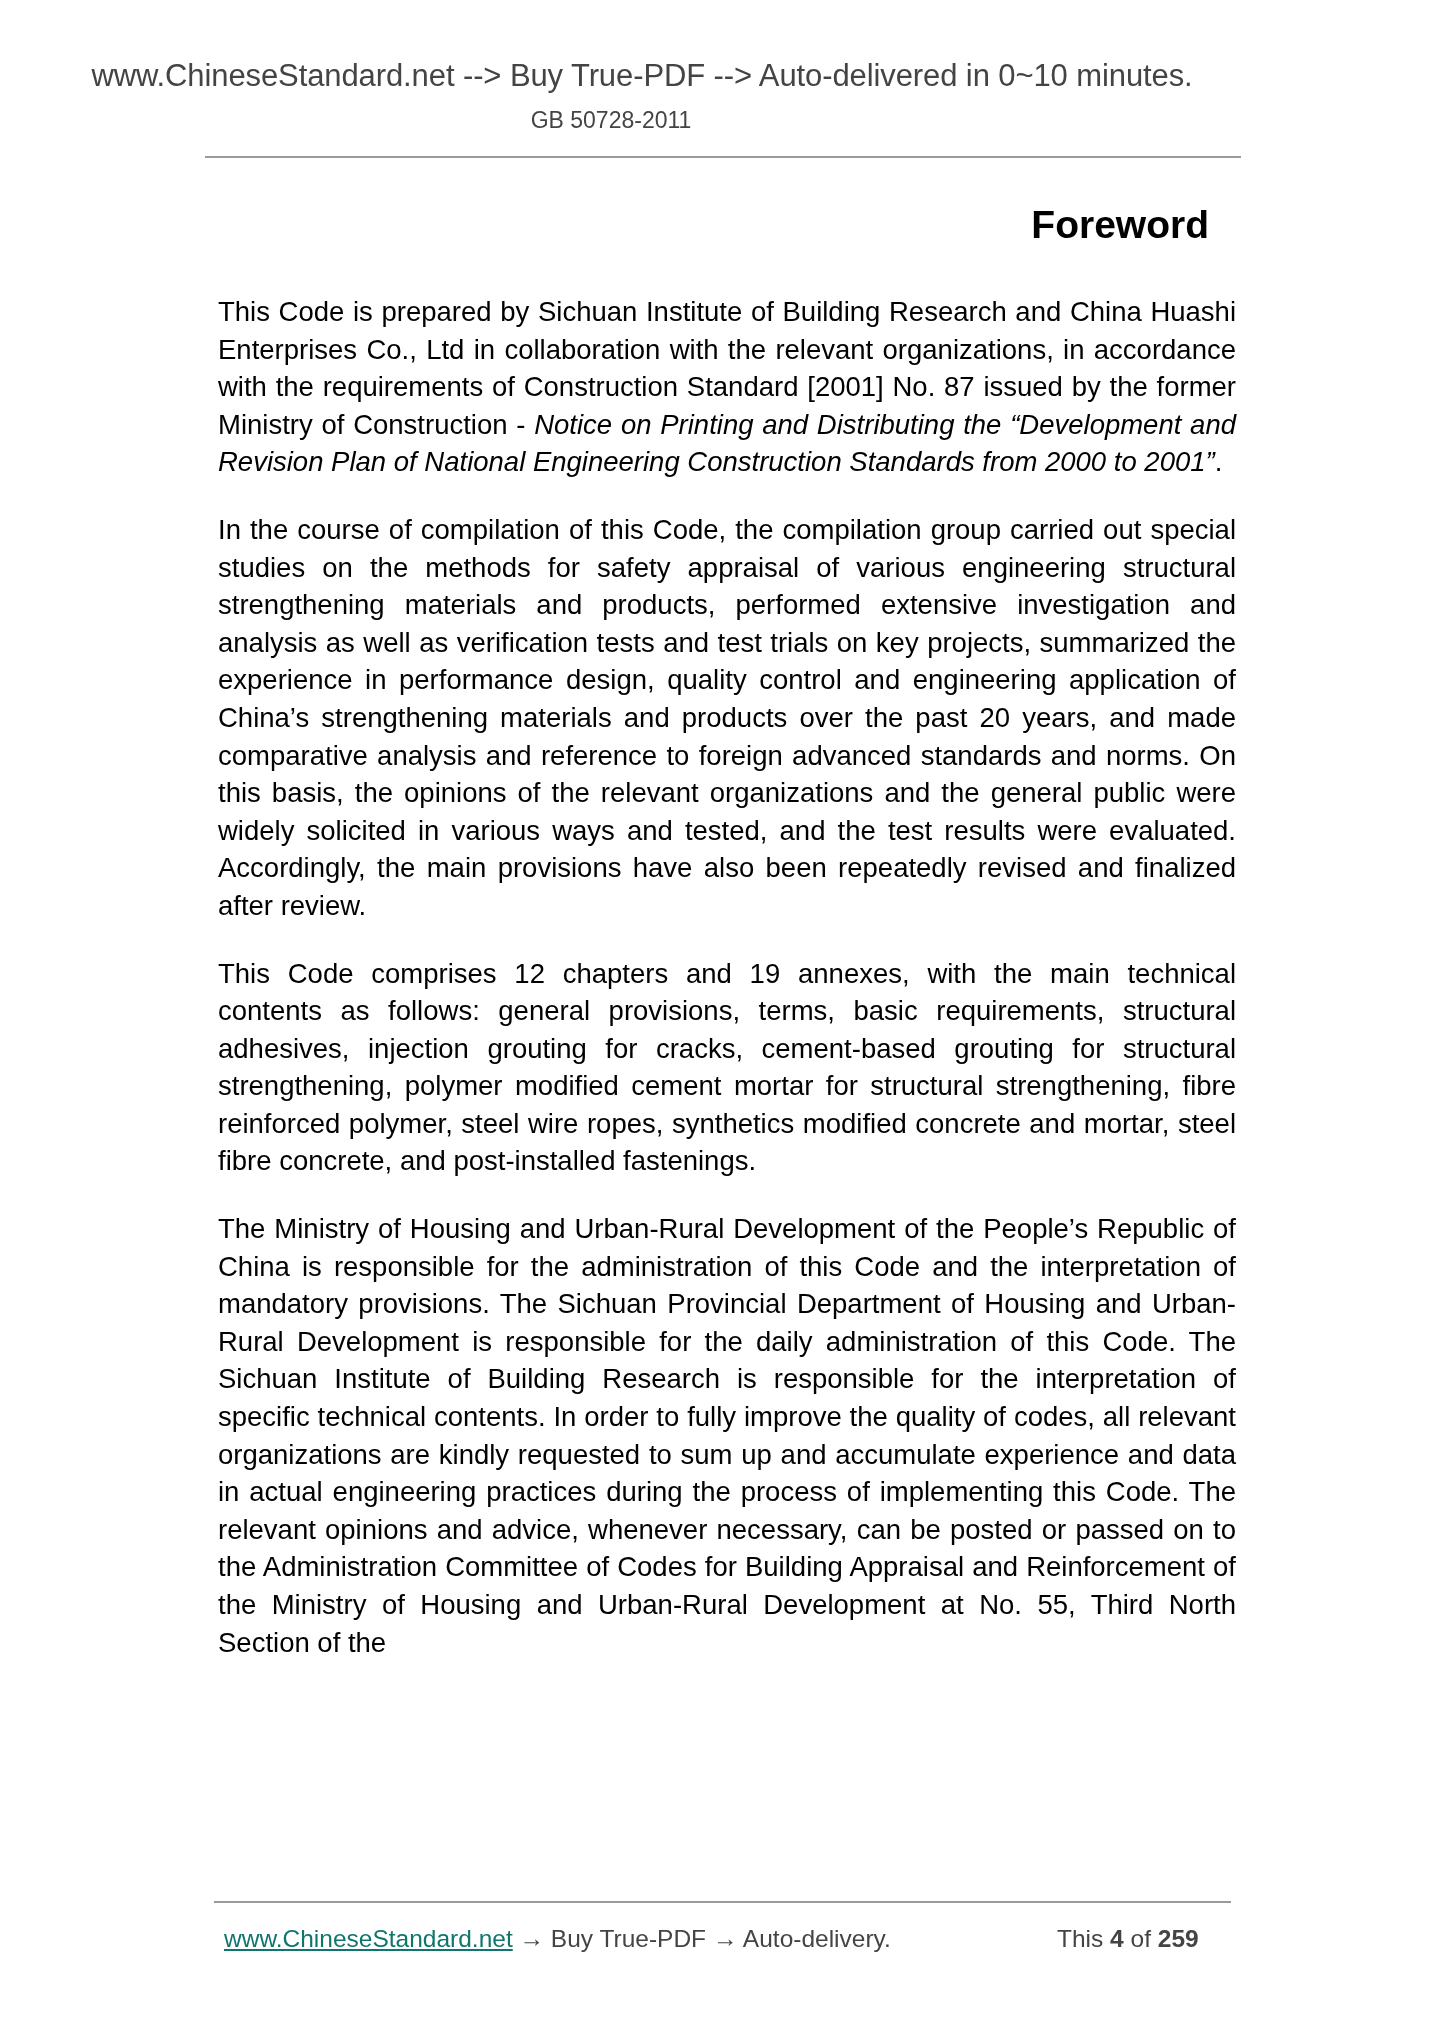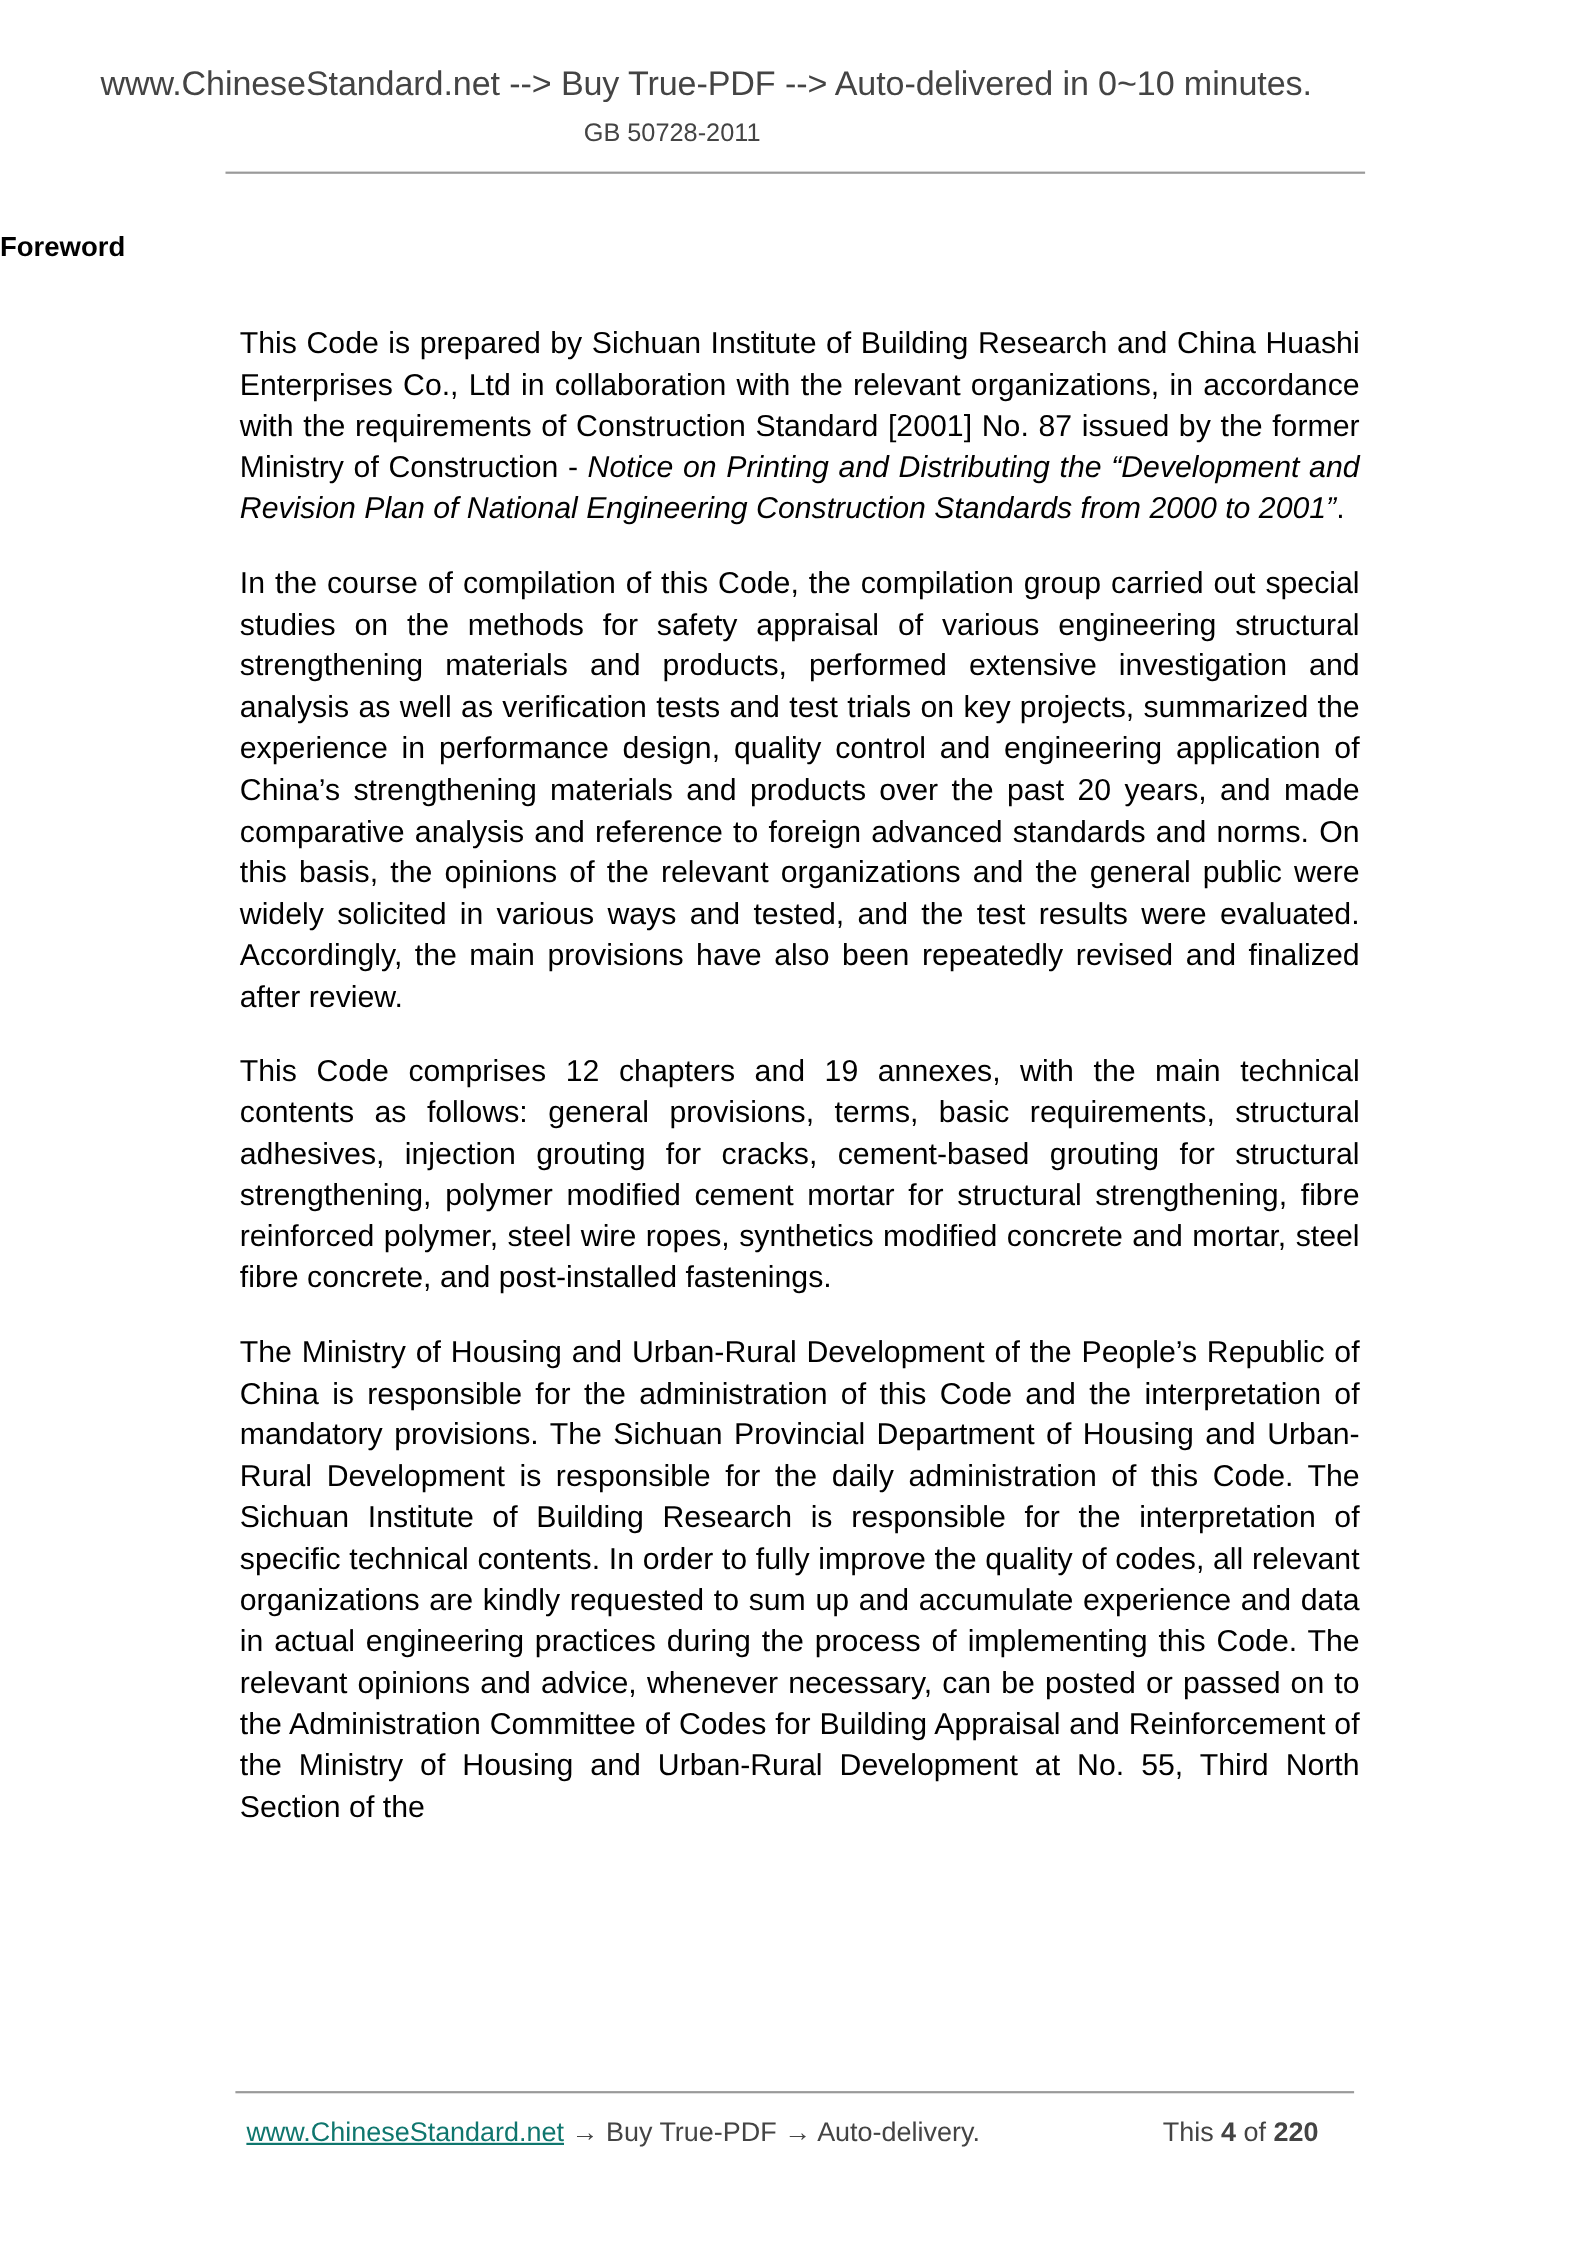--- a/index.html
+++ b/index.html
@@ -1,20 +1,20 @@
 <!DOCTYPE html>
 <html><head>
 <meta charset="utf-8">
 <style>
   html, body { margin: 0; padding: 0; background: #ffffff; }
   body { width: 1445px; height: 2044px; position: relative; overflow: hidden; font-family: "Liberation Sans", sans-serif; color: #000; }
   .hdr-line1 { position: absolute; left: 0; width: 1284px; top: 58px; text-align: center; font-size: 31px; color: #444; line-height: 36px; letter-spacing: -0.1px; }
   .hdr-line2 { position: absolute; left: 0; width: 1222px; top: 106px; text-align: center; font-size: 23px; color: #444; line-height: 28px; }
   .hdr-rule { position: absolute; left: 205px; width: 1036px; top: 156px; height: 0; border-top: 2px solid #9a9a9a; }
-  .title { position: absolute; left: 0; width: 1209px; top: 202px; text-align: left; font-size: 25px; font-weight: bold; line-height: 46px; }
+  .title { position: absolute; left: 0; width: 1209px; top: 202px; text-align: right; font-size: 39px; font-weight: bold; line-height: 46px; }
   .body { position: absolute; left: 218px; width: 1018px; top: 293px; font-size: 27.5px; line-height: 37.6px; text-align: justify; }
   .body p { margin: 0 0 30px 0; }
   .body em { font-style: italic; }
   .ftr-rule { position: absolute; left: 214px; width: 1017px; top: 1901px; height: 0; border-top: 2px solid #9a9a9a; }
   .ftr-left { position: absolute; left: 224px; top: 1924px; font-size: 24.5px; color: #444; line-height: 30px; white-space: nowrap; }
   .ftr-left a { color: #0f766e; text-decoration: underline; }
   .ftr-right { position: absolute; left: 1057px; top: 1924px; font-size: 24.5px; color: #444; line-height: 30px; white-space: nowrap; }
   .ftr-right b { font-weight: bold; }
 </style>
 </head>
@@ -38,14 +38,14 @@
   <a>www.ChineseStandard.net</a>
   <span>→</span>
   <span>Buy True-PDF</span>
   <span>→</span>
   <span>Auto-delivery.</span>
 </div>
 <div class="ftr-right">
   <span>This</span>
   <b>4</b>
   <span>of</span>
-  <b>220</b>
+  <b>259</b>
 </div>
 
 </body></html>

